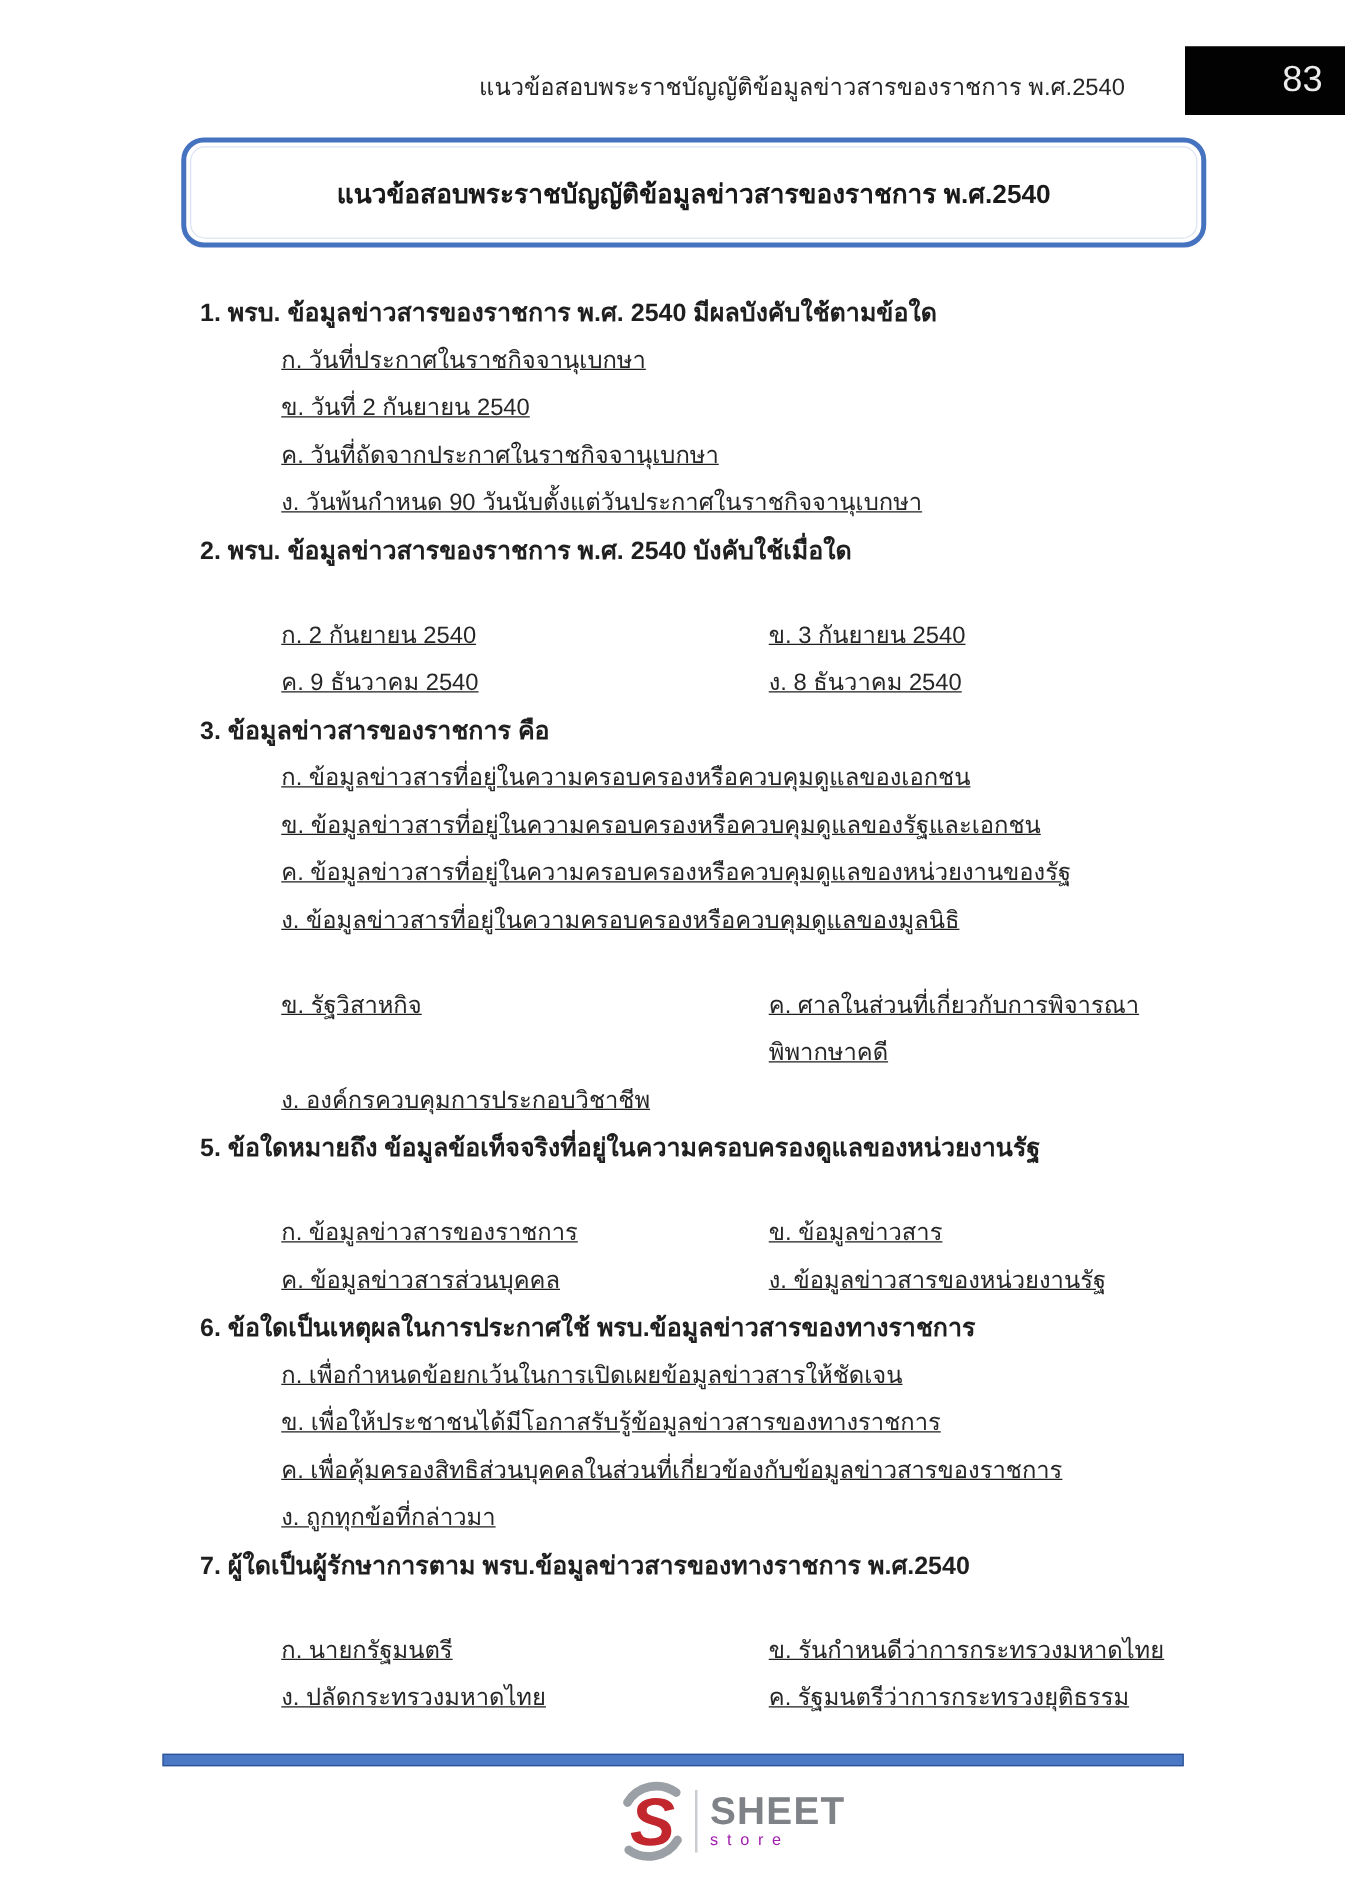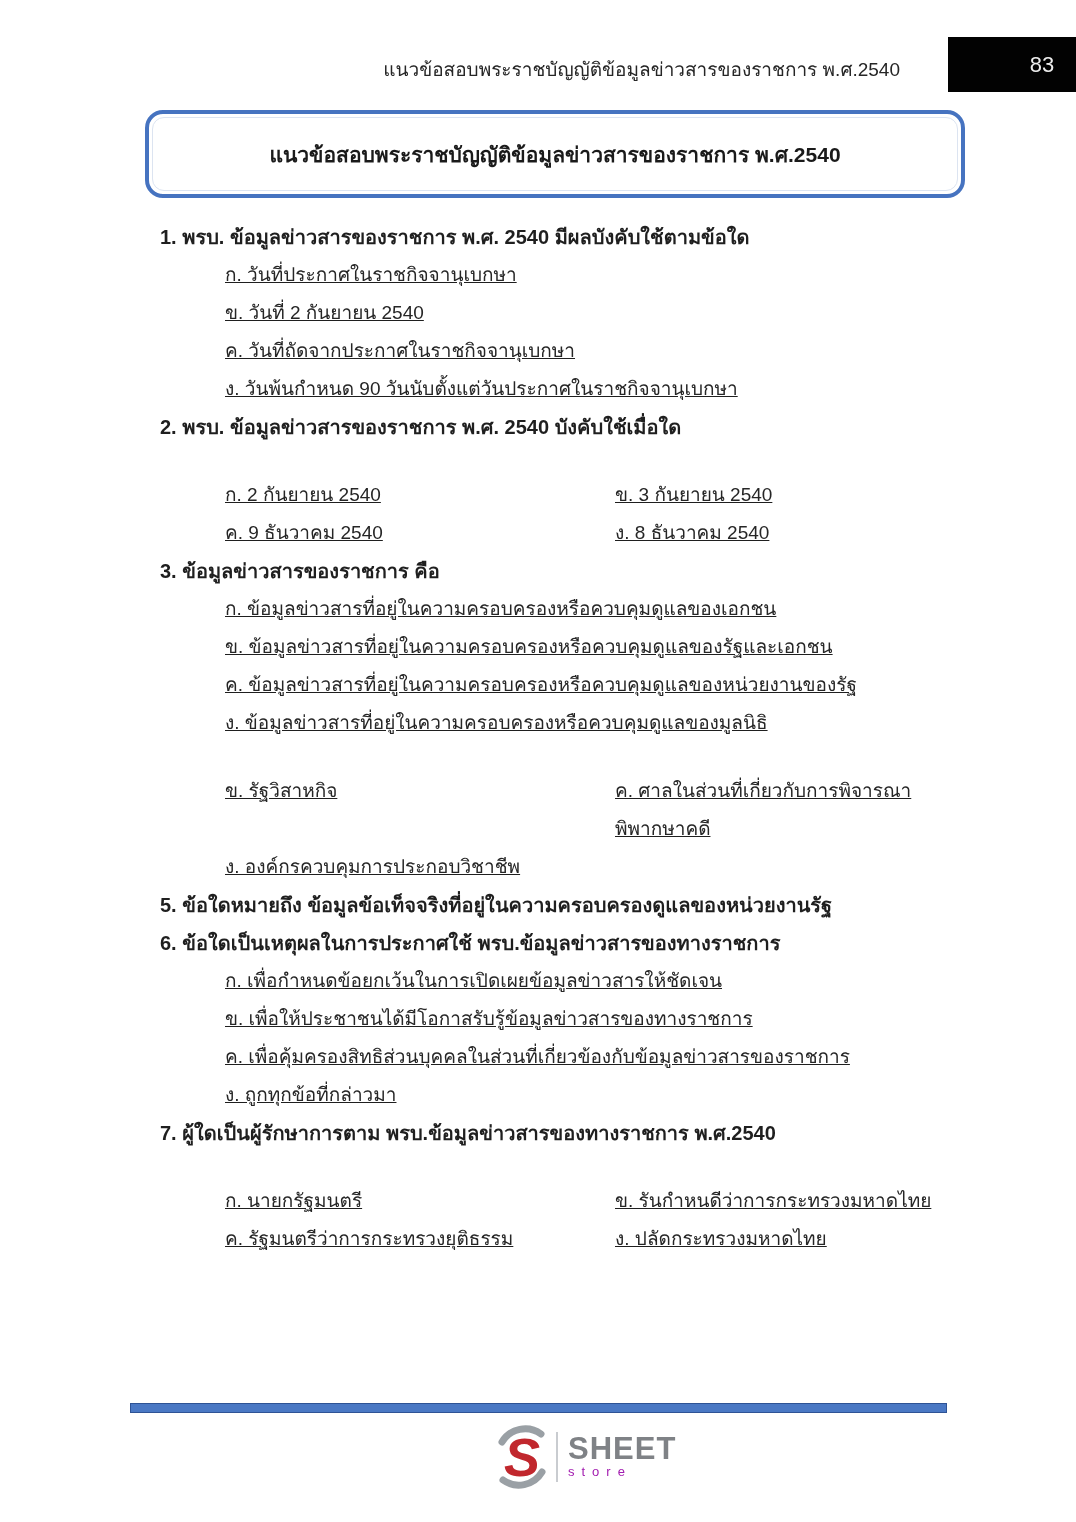--- a/index.html
+++ b/index.html
@@ -27,21 +27,21 @@
     top: 37px;
     right: 0;
     width: 128px;
     height: 55px;
     background: #020202;
     color: #ececec;
     display: flex;
     align-items: center;
     justify-content: center;
     padding-left: 60px;
-    font-size: 22px;
+    font-size: 29px;
   }
 
   
   .title-box {
     position: absolute;
     top: 110px;
     left: 145px;
     width: 820px;
     height: 88px;
     border: 4px solid #4673c0;
@@ -60,21 +60,21 @@
   .title-box-text {
     font-weight: bold;
     font-size: 21px;
     color: #1a1a1a;
     text-align: center;
   }
 
   
   .content {
     position: absolute;
-    top: 218px;
+    top: 232px;
     left: 160px;
     width: 810px;
   }
   .q-heading {
     font-weight: bold;
     font-size: 20px;
     line-height: 38px;
     white-space: pre-wrap;
   }
   .q-underline { text-decoration: underline; }
@@ -180,39 +180,45 @@
     <div>
       <div class="opts opts-2col">
         <div class="opt">ข. รัฐวิสาหกิจ</div>
         <div class="opt">ค. ศาลในส่วนที่เกี่ยวกับการพิจารณาพิพากษาคดี</div>
         <div class="opt">ง. องค์กรควบคุมการประกอบวิชาชีพ</div>
       </div>
     </div>
 
     <div>
       <div class="q-heading"><span>5.</span> <span>ข้อใดหมายถึง ข้อมูลข้อเท็จจริงที่อยู่ในความครอบครองดูแลของหน่วยงานรัฐ</span></div>
+      <div class="opts opts-2col">
+        <div class="opt">ก. ข้อมูลข่าวสารของราชการ</div>
+        <div class="opt">ข. ข้อมูลข่าวสาร</div>
+        <div class="opt">ค. ข้อมูลข่าวสารส่วนบุคคล</div>
+        <div class="opt">ง. ข้อมูลข่าวสารของหน่วยงานรัฐ</div>
+      </div>
     </div>
 
     <div>
       <div class="q-heading"><span>6.</span> <span>ข้อใดเป็นเหตุผลในการประกาศใช้ พรบ.ข้อมูลข่าวสารของทางราชการ</span></div>
       <div class="opts">
         <div class="opt">ก. เพื่อกำหนดข้อยกเว้นในการเปิดเผยข้อมูลข่าวสารให้ชัดเจน</div>
         <div class="opt">ข. เพื่อให้ประชาชนได้มีโอกาสรับรู้ข้อมูลข่าวสารของทางราชการ</div>
         <div class="opt">ค. เพื่อคุ้มครองสิทธิส่วนบุคคลในส่วนที่เกี่ยวข้องกับข้อมูลข่าวสารของราชการ</div>
         <div class="opt">ง. ถูกทุกข้อที่กล่าวมา</div>
       </div>
     </div>
 
     <div>
       <div class="q-heading"><span>7.</span> <span>ผู้ใดเป็นผู้รักษาการตาม พรบ.ข้อมูลข่าวสารของทางราชการ พ.ศ.2540</span></div>
       <div class="opts opts-2col">
         <div class="opt">ก. นายกรัฐมนตรี</div>
         <div class="opt">ข. รันกำหนดีว่าการกระทรวงมหาดไทย</div>
+        <div class="opt">ง. ปลัดกระทรวงมหาดไทย</div>
         <div class="opt">ค. รัฐมนตรีว่าการกระทรวงยุติธรรม</div>
-        <div class="opt">ง. ปลัดกระทรวงมหาดไทย</div>
       </div>
     </div>
 
   </div>
 
   <div class="footer-rule"></div>
 
   <div class="brand">
     <svg class="brand-icon" viewBox="0 0 56 74" xmlns="http://www.w3.org/2000/svg">
       <path d="M47 14 A 27 27 0 0 0 8 22" stroke="#9aa0a5" stroke-width="7" fill="none" stroke-linecap="round"></path>

